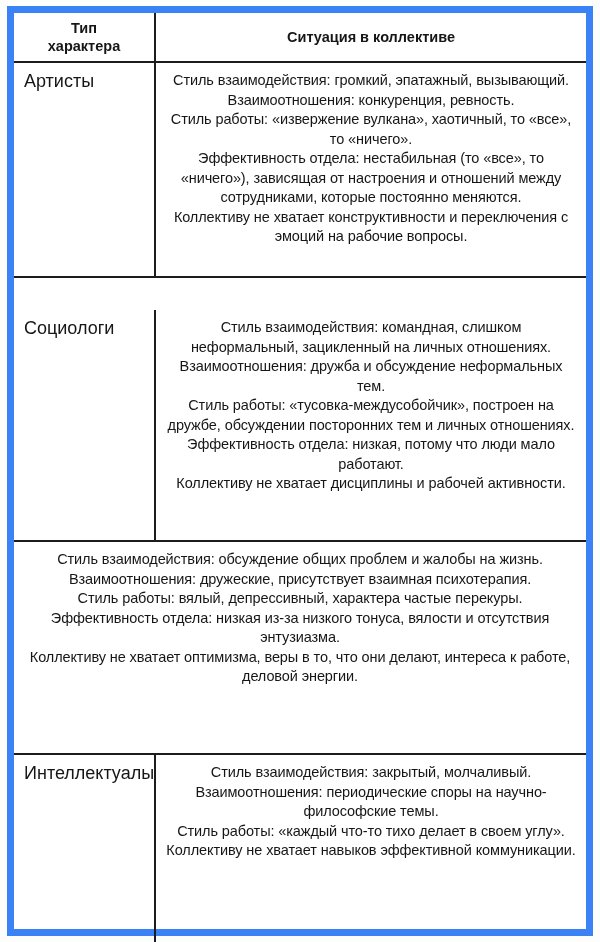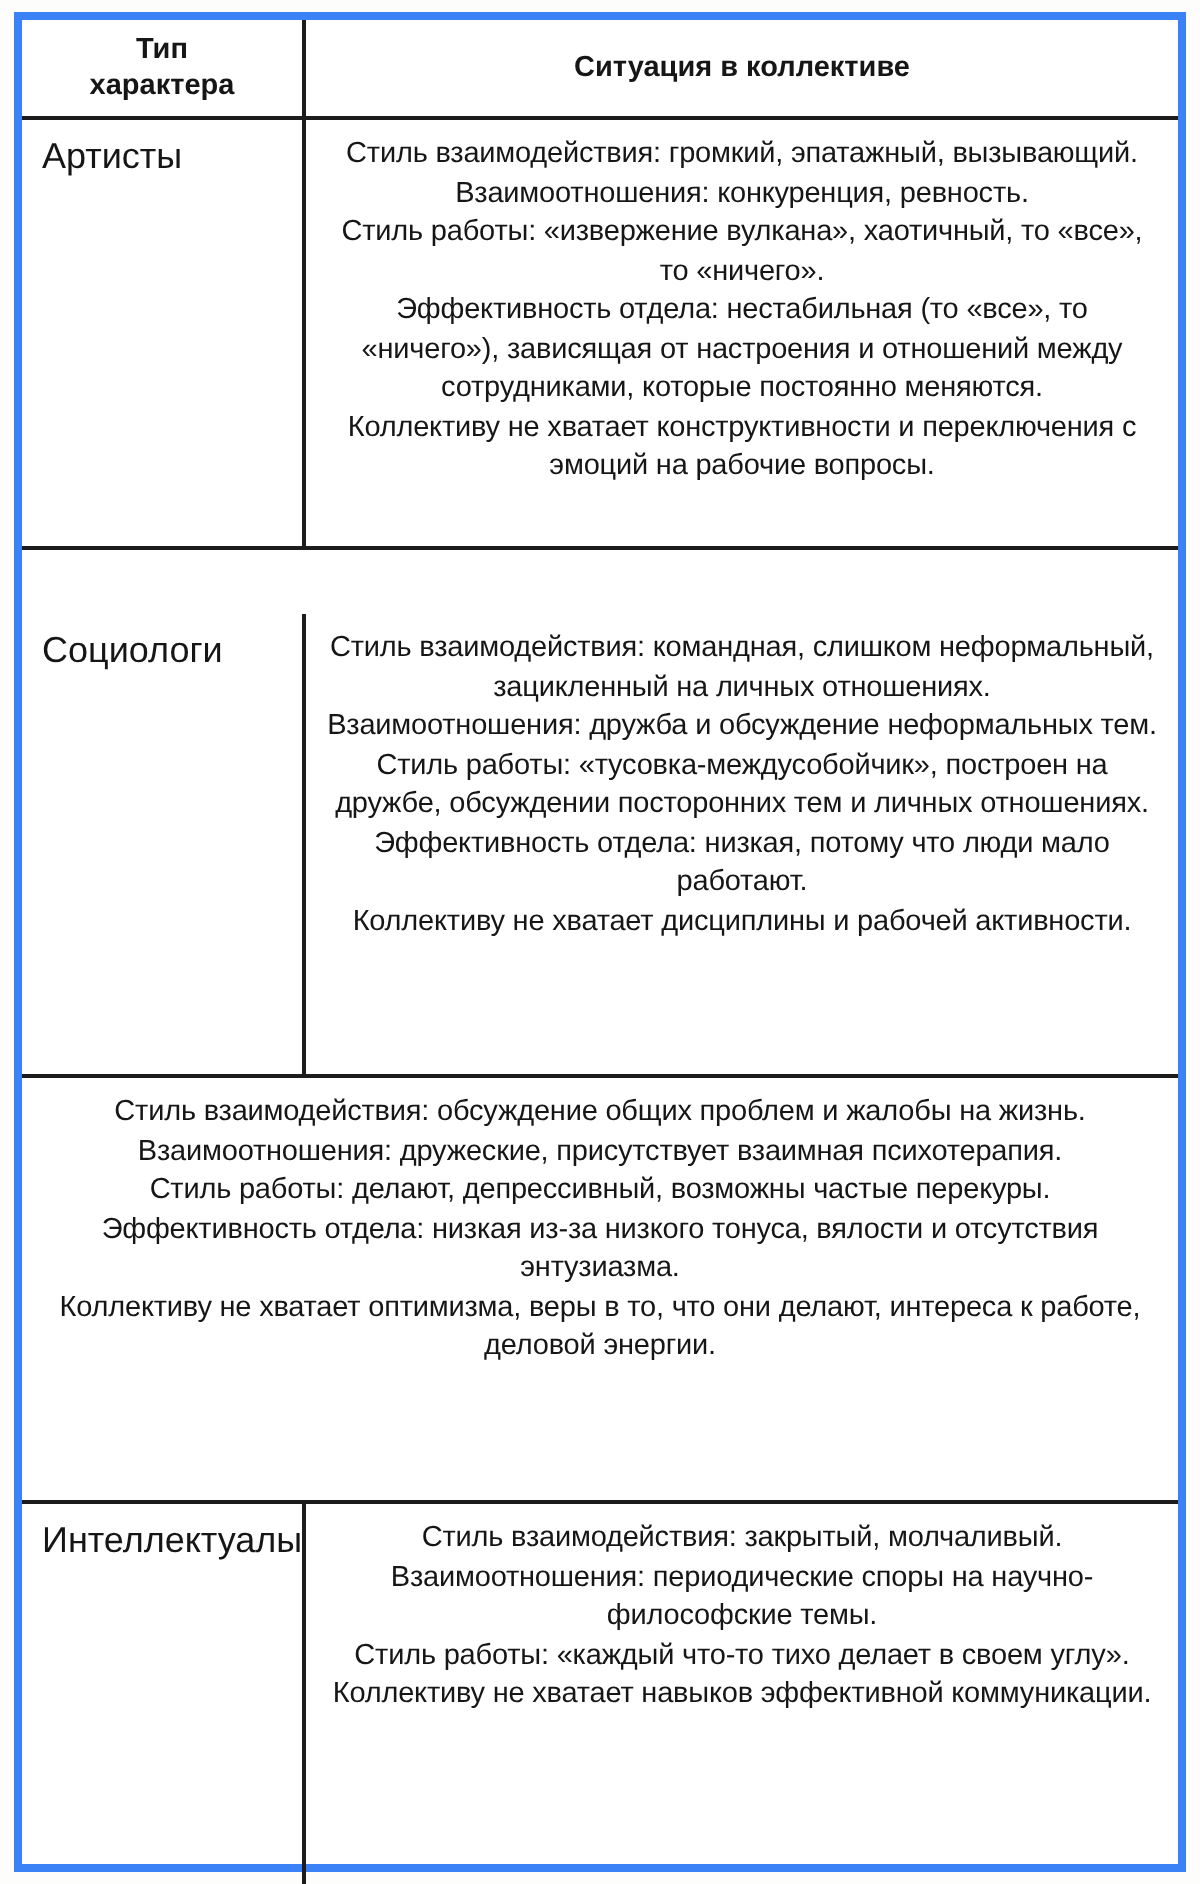--- a/index.html
+++ b/index.html
@@ -14,21 +14,21 @@
     height: 942px;
     box-sizing: border-box;
     padding: 6px 7px;
     background: #fdfdfc;
     overflow: hidden;
   }
   .table {
     width: 100%;
     height: 100%;
     box-sizing: border-box;
-    border: 4px solid #3b82f6;
+    border: 7px solid #3b82f6;
     display: flex;
     flex-direction: column;
     background: #ffffff;
   }
   .row {
     display: flex;
     flex-direction: row;
     border-bottom: 2px solid #1c1c1c;
     box-sizing: border-box;
   }
@@ -114,21 +114,21 @@
           <div class="para">Стиль работы: «тусовка-междусобойчик», построен на дружбе, обсуждении посторонних тем и личных отношениях.</div>
           <div class="para">Эффективность отдела: низкая, потому что люди мало работают.</div>
           <div class="para">Коллективу не хватает дисциплины и рабочей активности.</div>
         </div>
     </div>
 
     <div class="row r2">
       <div class="cell right body-cell">
           <div class="para">Стиль взаимодействия: обсуждение общих проблем и жалобы на жизнь.</div>
           <div class="para">Взаимоотношения: дружеские, присутствует взаимная психотерапия.</div>
-          <div class="para">Стиль работы: делают, депрессивный, возможны частые перекуры.</div>
+          <div class="para">Стиль работы: вялый, депрессивный, характера частые перекуры.</div>
           <div class="para">Эффективность отдела: низкая из-за низкого тонуса, вялости и отсутствия энтузиазма.</div>
           <div class="para">Коллективу не хватает оптимизма, веры в то, что они делают, интереса к работе, деловой энергии.</div>
         </div>
     </div>
 
     <div class="row r3">
       <div class="cell left type-cell">Интеллектуалы</div>
       <div class="cell right body-cell">
           <div class="para">Стиль взаимодействия: закрытый, молчаливый.</div>
           <div class="para">Взаимоотношения: периодические споры на научно-философские темы.</div>

